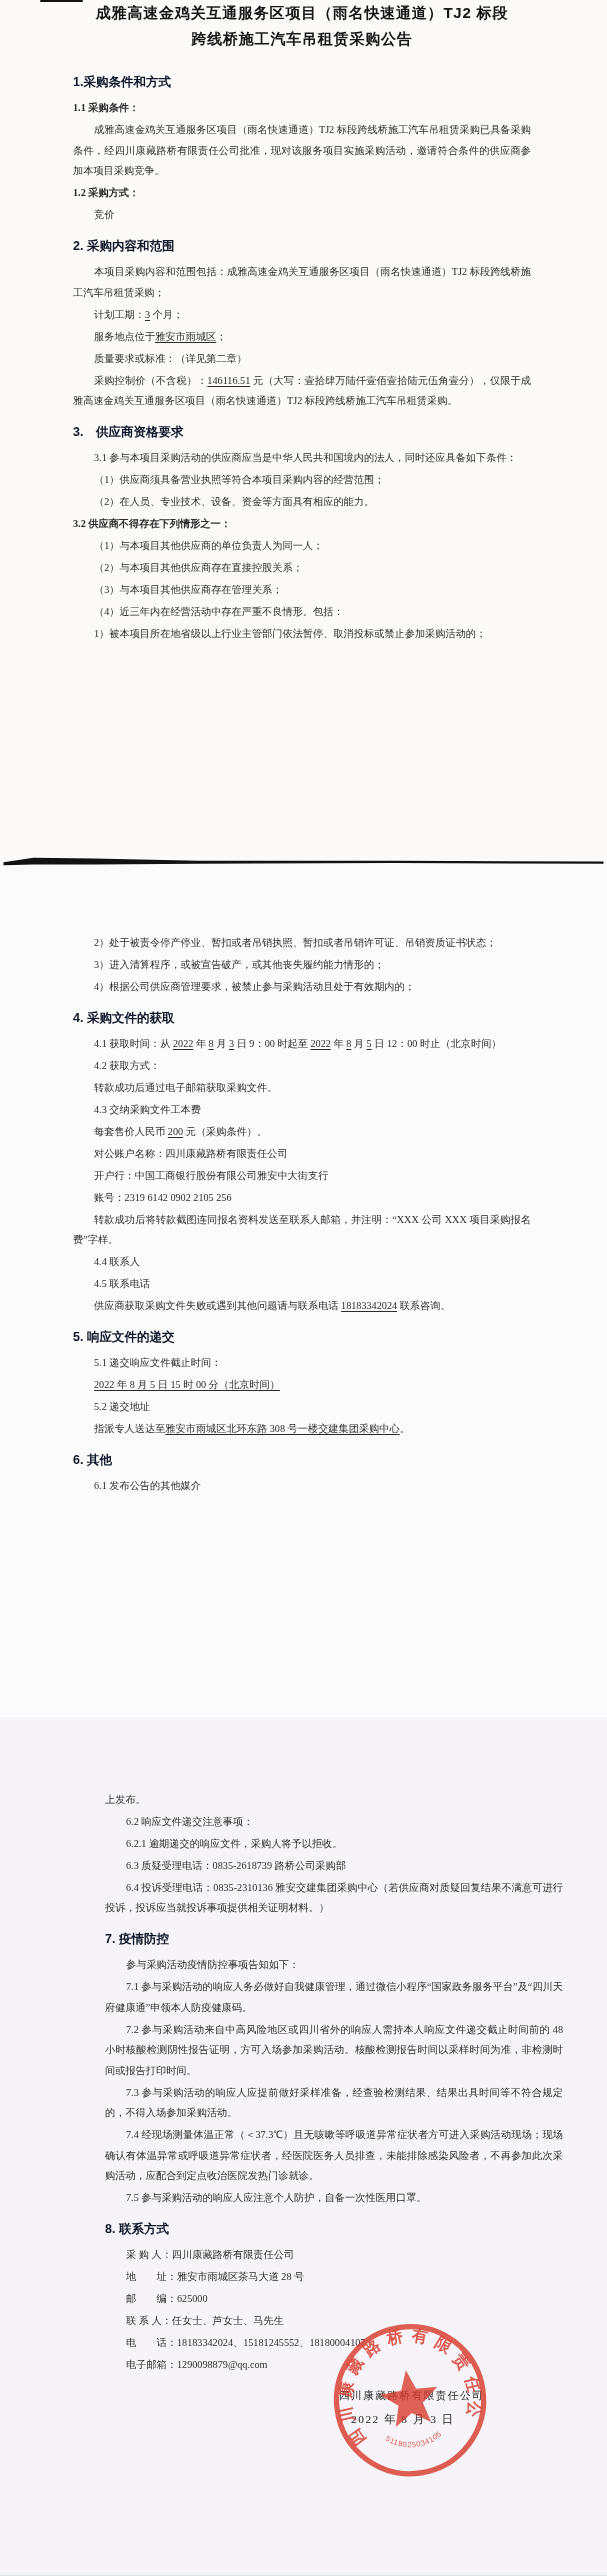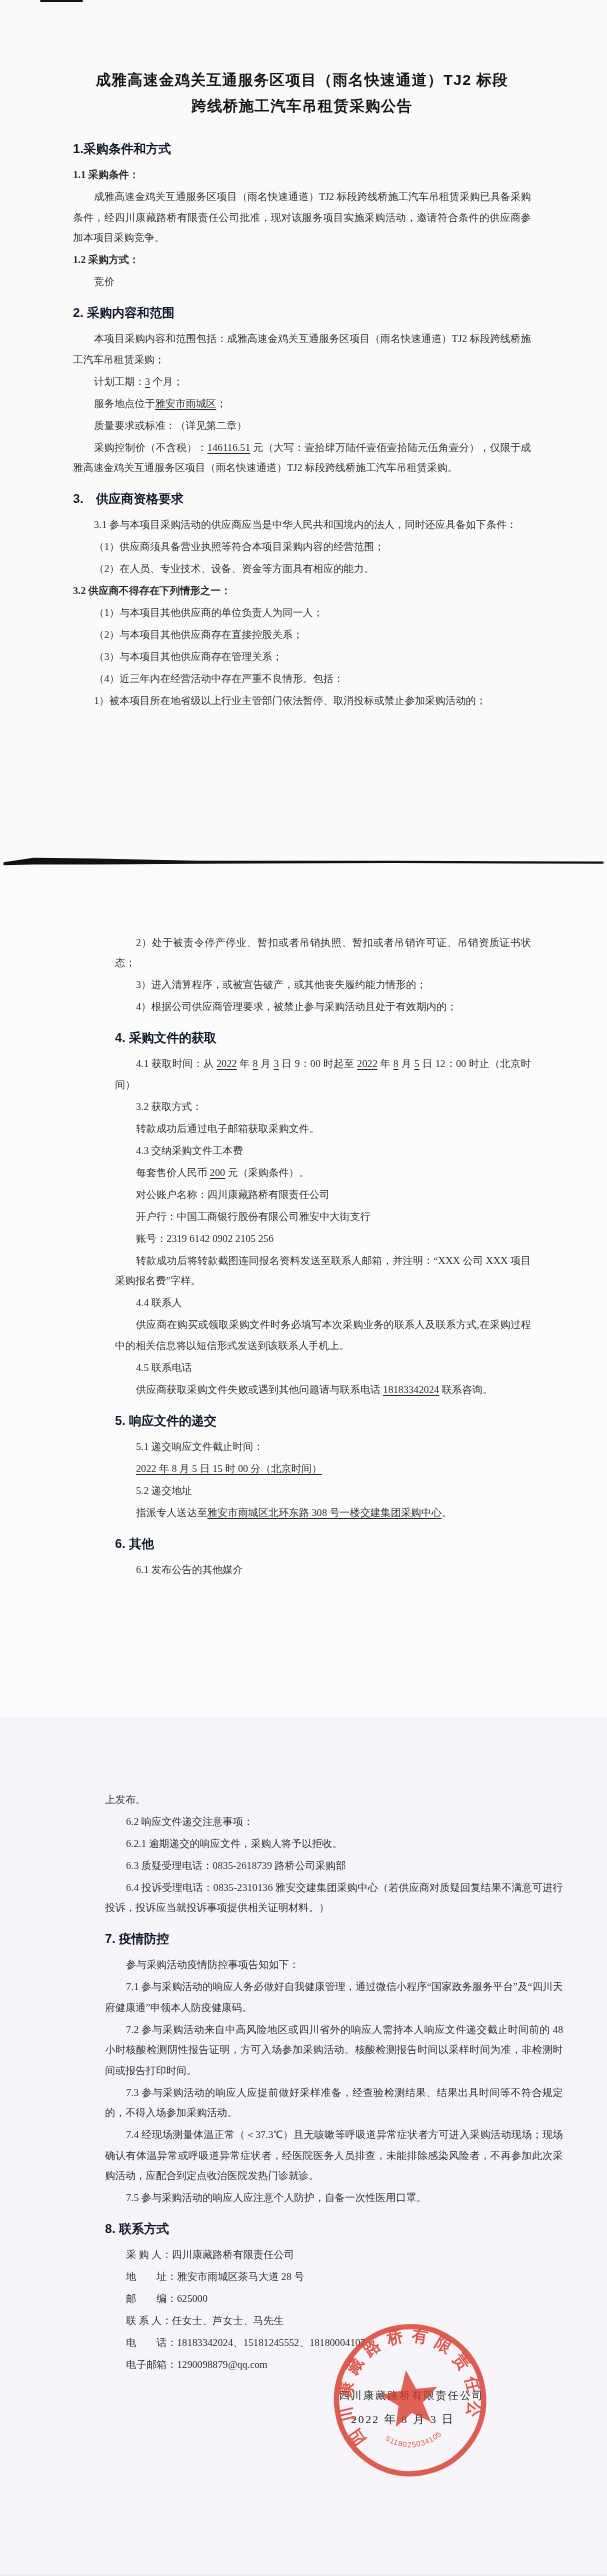--- a/index.html
+++ b/index.html
@@ -3,22 +3,22 @@
 <meta charset="utf-8">
 <style>
   html,body{margin:0;padding:0;background:#e9e7e6;}
   #scan{position:relative;width:607px;margin:0 auto;background:#fbfafa;
         font-family:"Liberation Serif", serif;color:#2b2b2b;}
   .page{position:relative;width:607px;overflow:hidden;}
   #page-1{height:855px;background:#fbfaf9;}
   #page-2{height:862px;background:#fcfbfc;}
   #page-3{height:858px;background:#f6f4f8;padding-left:32px;}
   .content{padding:0 76px 0 73px;}
-  #page-1 .content{padding-top:67px;}
-  #page-2 .content{padding-top:76px;margin-left:42px;}
+  #page-1 .content{}
+  #page-2 .content{padding-top:76px;}
   #page-3 .content{padding-top:71px;}
 
   .blk{font:10.2px/20.5px "Liberation Serif", serif;text-align:justify;
        text-indent:21px;margin:1.5px 0;color:#2b2b2b;}
   .blk.title{font:bold 15px/26px "Liberation Sans", sans-serif;text-align:center;
        text-indent:0;margin:0;color:#161616;letter-spacing:0.8px;}
   .blk.title2{margin-bottom:20px;}
   .blk.h{font:bold 12.5px/20px "Liberation Sans", sans-serif;color:#0f172a;
        margin:10.6px 0 6px;text-indent:0;text-align:left;}
   .blk.sub{text-indent:0;font-weight:bold;}
@@ -81,30 +81,29 @@
       <svg width="607" height="9" xmlns="http://www.w3.org/2000/svg" viewBox="0 0 800 12">
         <polygon points="0,7 40,1 120,2 260,5 520,5 800,6 800,9 520,8 260,9 120,10 40,10 0,11" fill="#121212"></polygon>
       </svg>
     </div>
     <div class="content">
         <div class="blk p"><span>2）处于被责令停产停业、暂扣或者吊销执照、暂扣或者吊销许可证、吊销资质证书状态；</span></div>
         <div class="blk p"><span>3）进入清算程序，或被宣告破产，或其他丧失履约能力情形的；</span></div>
         <div class="blk p"><span>4）根据公司供应商管理要求，被禁止参与采购活动且处于有效期内的；</span></div>
         <div class="blk h"><span>4. 采购文件的获取</span></div>
         <div class="blk p"><span>4.1 获取时间：从 </span><span class="u">2022</span><span> 年 </span><span class="u">8</span><span> 月 </span><span class="u">3</span><span> 日 9：00 时起至 </span><span class="u">2022</span><span> 年 </span><span class="u">8</span><span> 月 </span><span class="u">5</span><span> 日 12：00 时止（北京时间）</span></div>
-        <div class="blk p"><span>3.2 获取方式：</span></div>
+        <div class="blk p"><span>4.2 获取方式：</span></div>
         <div class="blk p"><span>转款成功后通过电子邮箱获取采购文件。</span></div>
         <div class="blk p"><span>4.3 交纳采购文件工本费</span></div>
         <div class="blk p"><span>每套售价人民币 </span><span class="u">200</span><span> 元（采购条件）。</span></div>
         <div class="blk p"><span>对公账户名称：四川康藏路桥有限责任公司</span></div>
         <div class="blk p"><span>开户行：中国工商银行股份有限公司雅安中大街支行</span></div>
         <div class="blk p"><span>账号：2319 6142 0902 2105 256</span></div>
         <div class="blk p"><span>转款成功后将转款截图连同报名资料发送至联系人邮箱，并注明：“XXX 公司 XXX 项目采购报名费”字样。</span></div>
         <div class="blk p"><span>4.4 联系人</span></div>
-        <div class="blk p"><span>供应商在购买或领取采购文件时务必填写本次采购业务的联系人及联系方式,在采购过程中的相关信息将以短信形式发送到该联系人手机上。</span></div>
         <div class="blk p"><span>4.5 联系电话</span></div>
         <div class="blk p"><span>供应商获取采购文件失败或遇到其他问题请与联系电话 </span><span class="u">18183342024</span><span> 联系咨询。</span></div>
         <div class="blk h"><span>5. 响应文件的递交</span></div>
         <div class="blk p"><span>5.1 递交响应文件截止时间：</span></div>
         <div class="blk p"><span class="u">2022 年 8 月 5 日 15 时 00 分（北京时间）</span></div>
         <div class="blk p"><span>5.2 递交地址</span></div>
         <div class="blk p"><span>指派专人送达至</span><span class="u">雅安市雨城区北环东路 308 号一楼交建集团采购中心</span><span>。</span></div>
         <div class="blk h"><span>6. 其他</span></div>
         <div class="blk p"><span>6.1 发布公告的其他媒介</span></div>
       </div>

